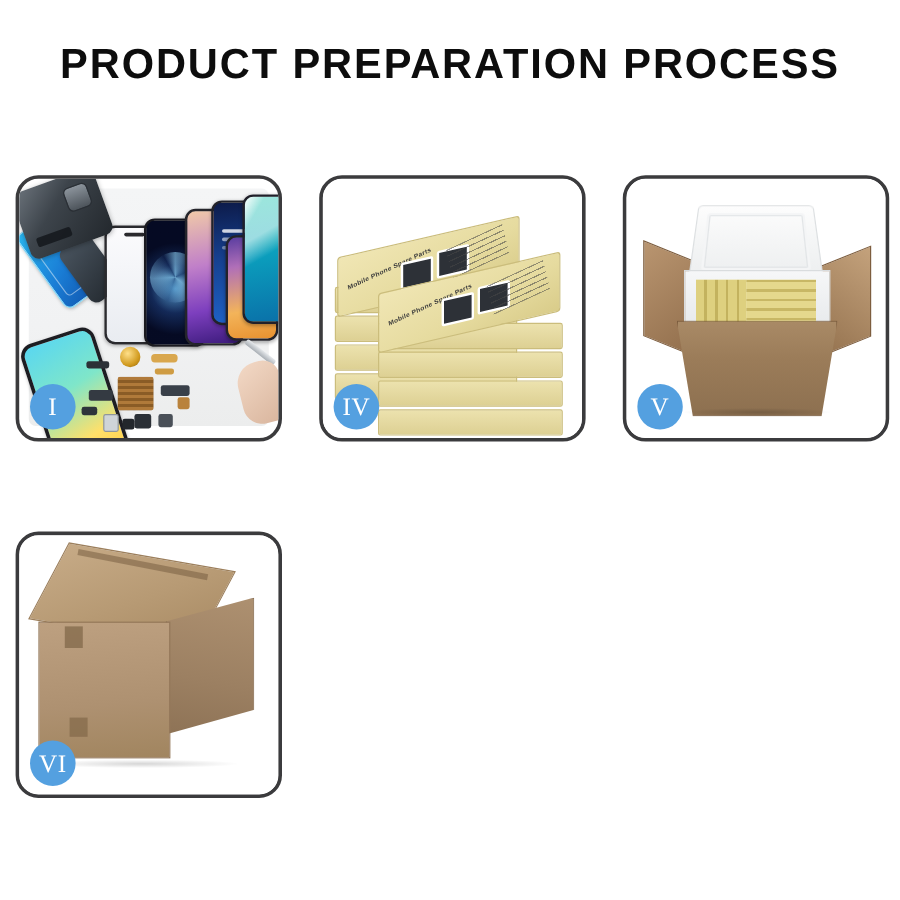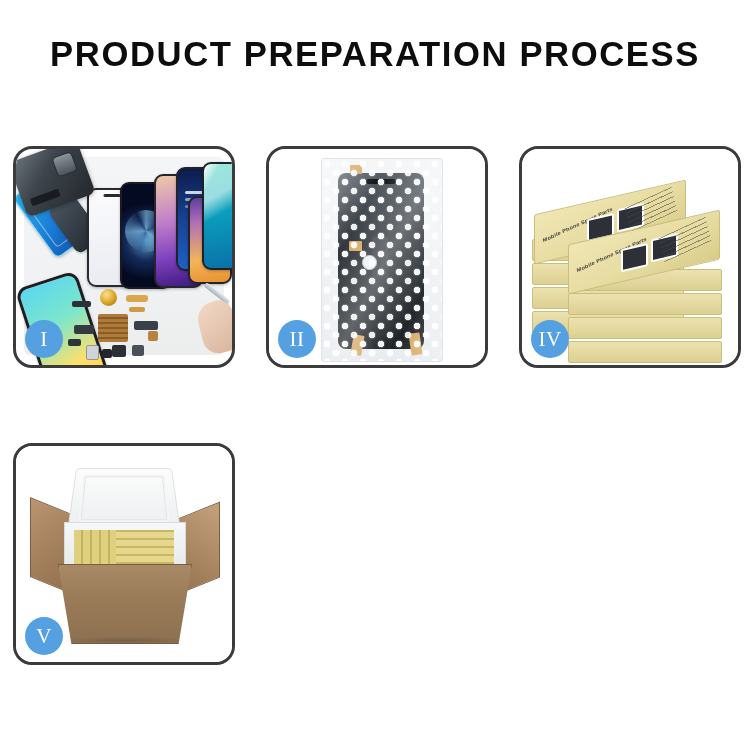--- a/index.html
+++ b/index.html
@@ -567,38 +567,20 @@
       <div class="comp comp-sq2"></div>
       <div class="comp comp-sq3"></div>
       <div class="comp comp-sq4"></div>
       <div class="comp comp-sq5"></div>
       <div class="tweezer"></div>
       <div class="finger"></div>
     </div>
     <div class="badge">I</div>
   </div>
 
-  <div class="panel">
-    <div class="panel-photo">
-      <div class="p2-bg"></div>
-      <div class="bubble-bag">
-        <div class="bag-part">
-          <div class="bag-part-strip"></div>
-        </div>
-        <div class="tape tape-top"></div>
-        <div class="tape tape-mid"></div>
-        <div class="tape tape-bl"></div>
-        <div class="tape tape-br"></div>
-        <div class="dot-white"></div>
-        <div class="bubble-overlay"></div>
-        <div class="bubble-sheen"></div>
-      </div>
-    </div>
-    <div class="badge">II</div>
-  </div>
 
 
   <div class="panel">
     <div class="panel-photo">
       <div class="p4-bg"></div>
       <div class="stack">
 
         <div class="sbox" style="left:0px; top:66px;"></div>
         <div class="sbox" style="left:0px; top:90px;"></div>
         <div class="sbox" style="left:0px; top:114px;"></div>
@@ -637,14 +619,27 @@
       <div class="v-inner-yellow">
         <div class="v-yel-vert"></div>
         <div class="v-yel-horz"></div>
       </div>
       <div class="v-carton-body"></div>
       <div class="v-shadow"></div>
     </div>
     <div class="badge">V</div>
   </div>
 
+  <div class="panel">
+    <div class="panel-photo">
+      <div class="p6-bg"></div>
+      <div class="c6-top"></div>
+      <div class="c6-top-seam"></div>
+      <div class="c6-side"></div>
+      <div class="c6-front"></div>
+      <div class="c6-tab1"></div>
+      <div class="c6-tab2"></div>
+      <div class="c6-shadow"></div>
+    </div>
+    <div class="badge">VI</div>
+  </div>
 
 </div>
 
 </body></html>

